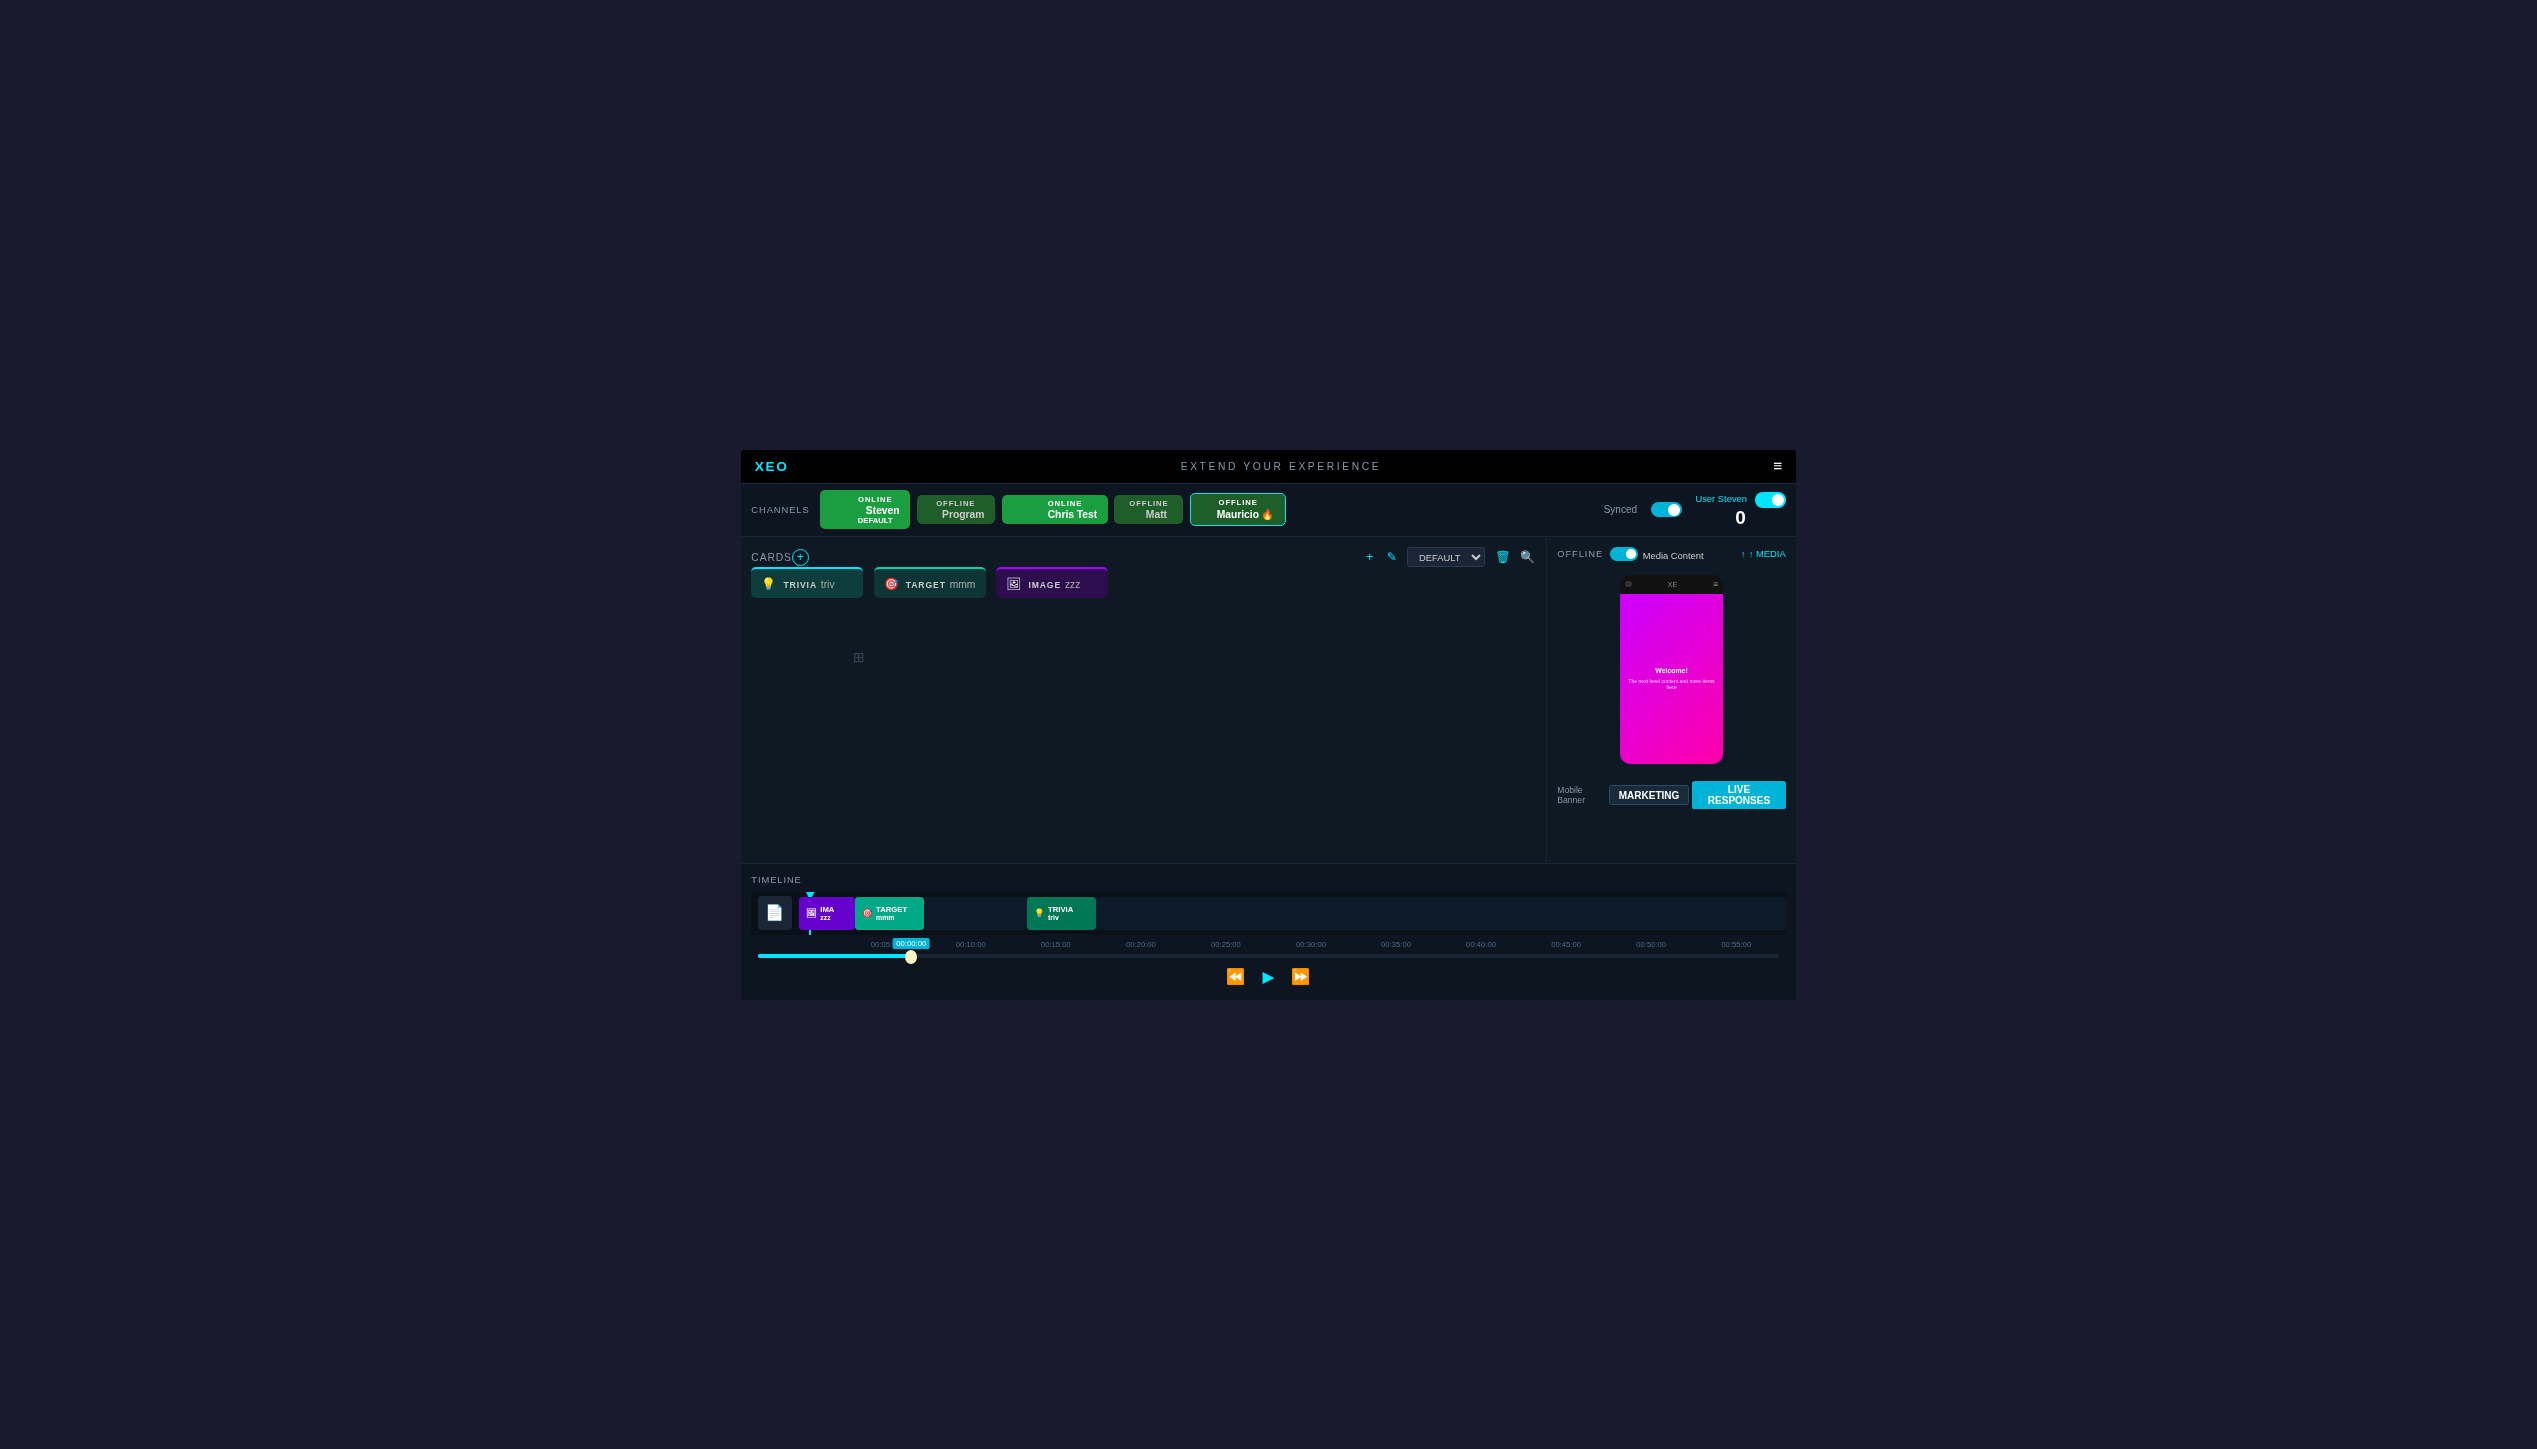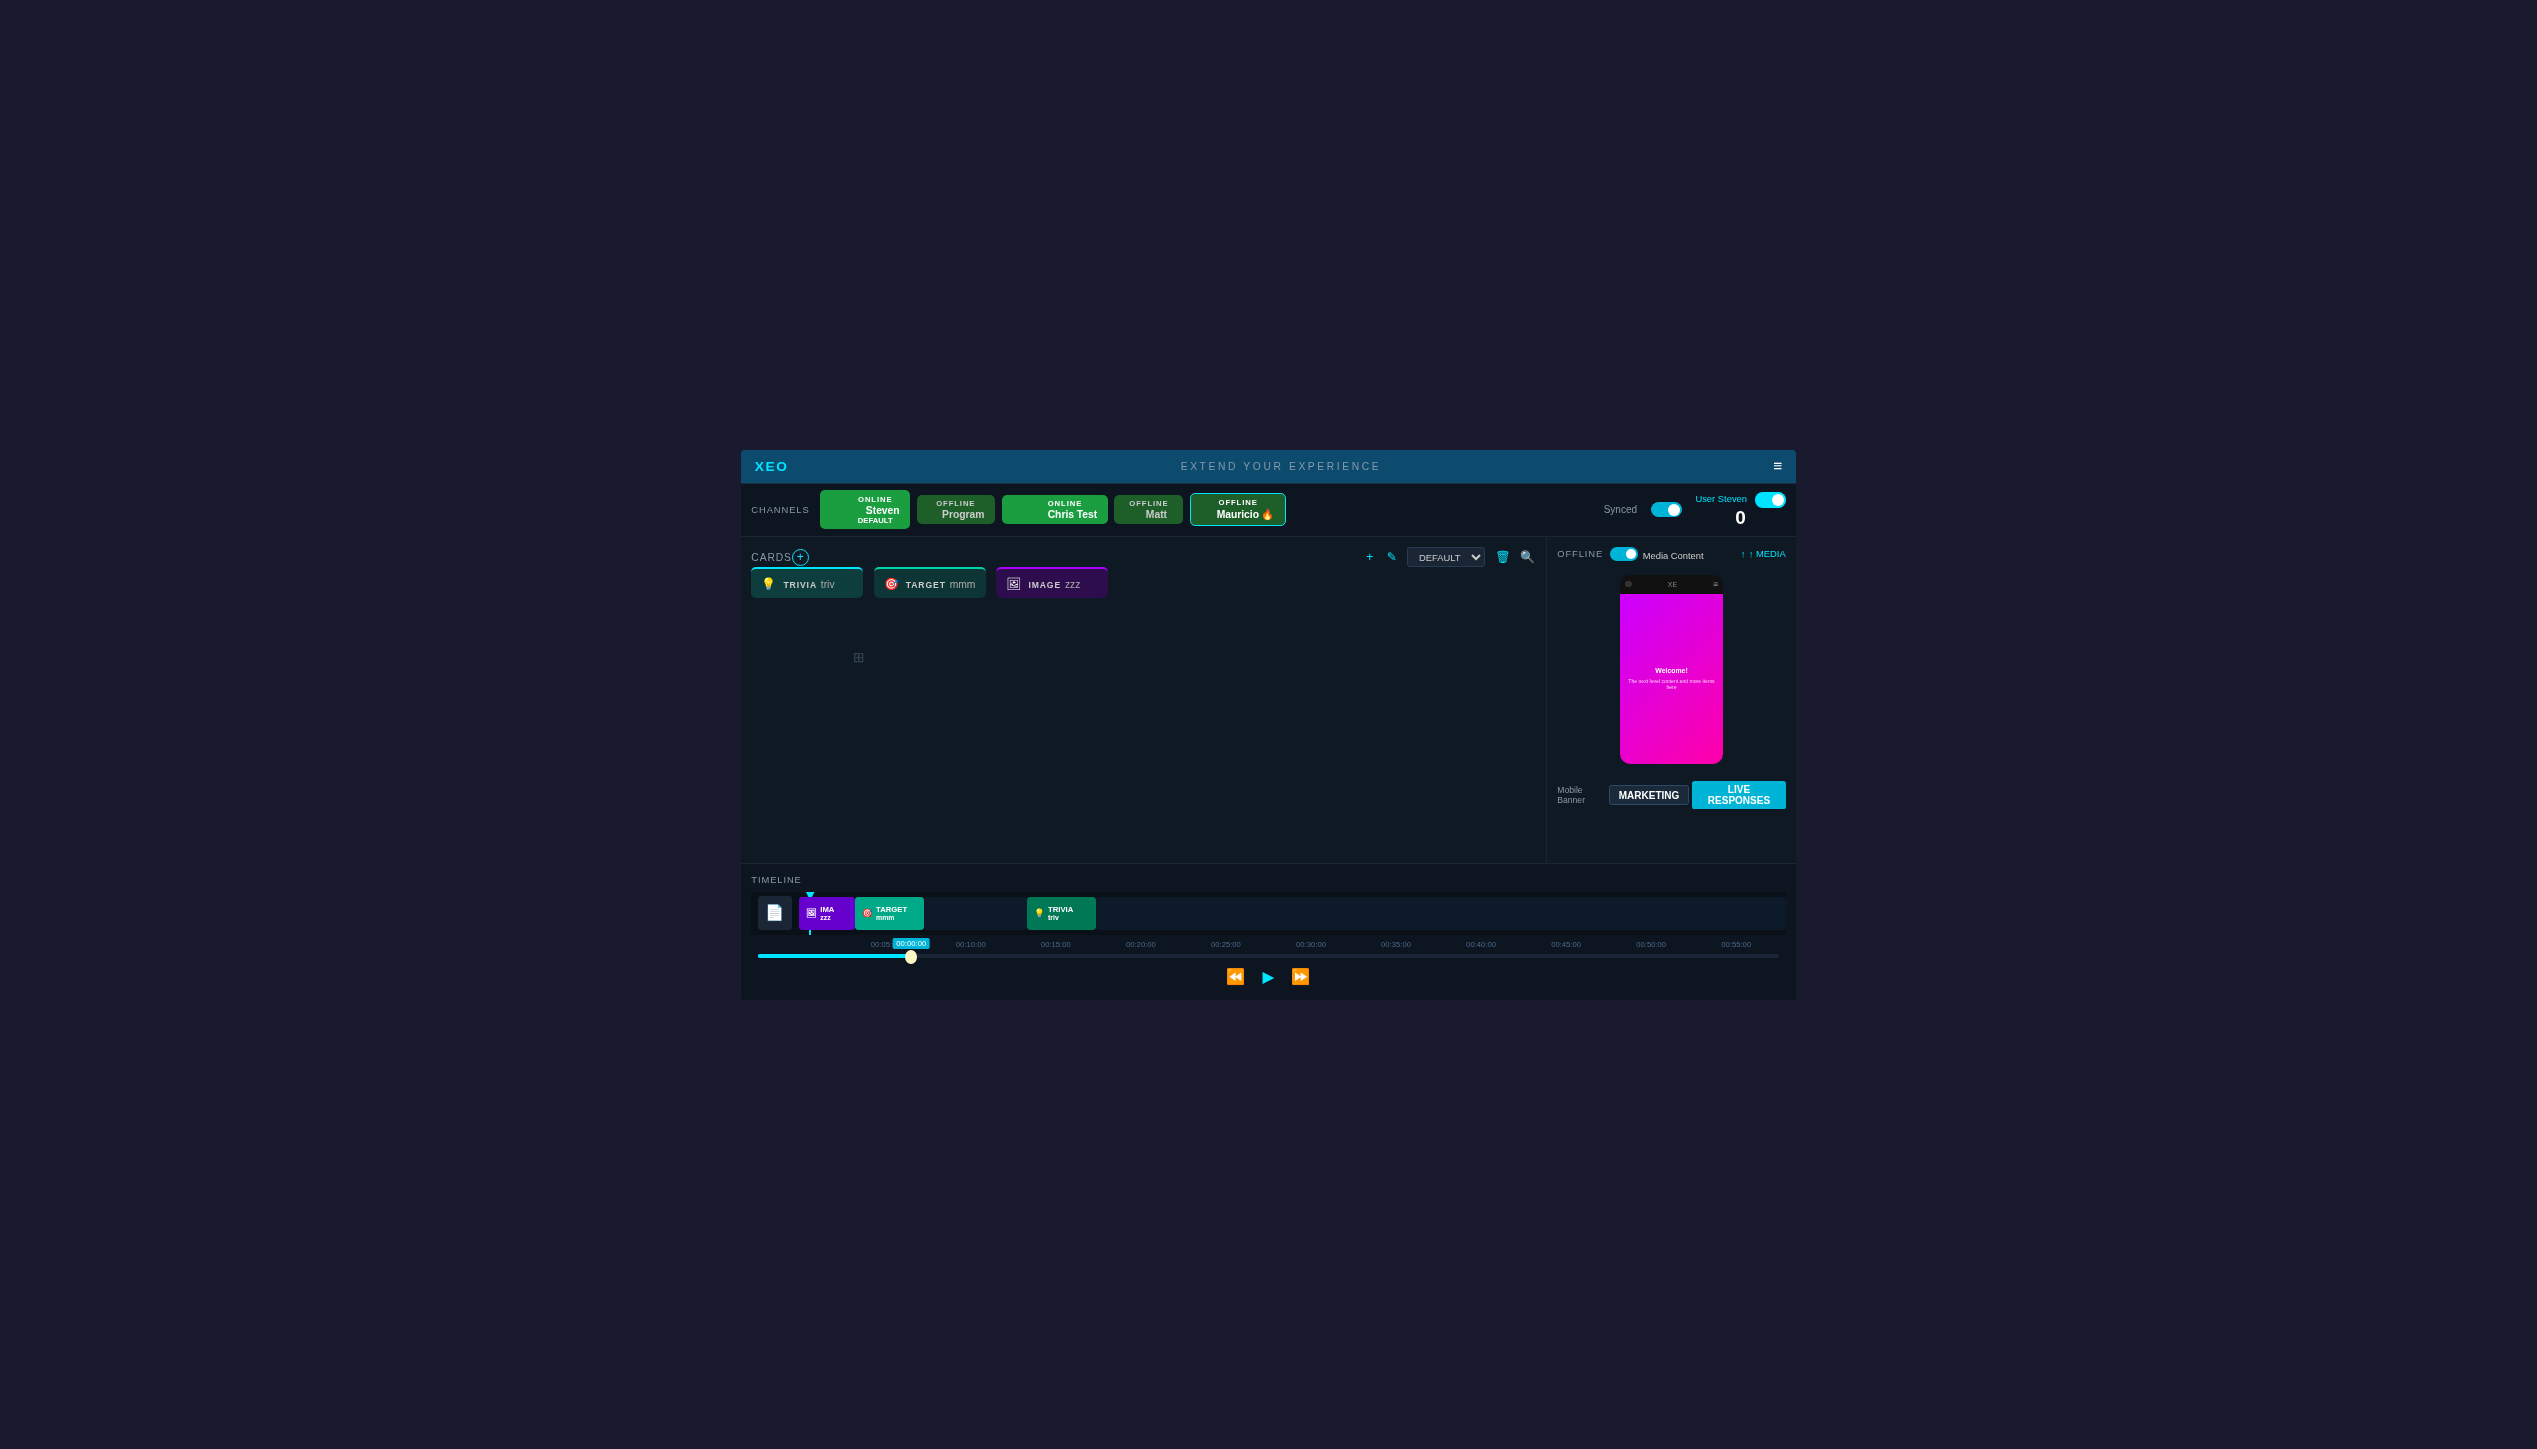--- a/index.html
+++ b/index.html
@@ -14,21 +14,21 @@
     }
     .app-window {
       width: 1055px;
       background: #0d1117;
       border-radius: 3.4px;
       overflow: hidden;
       position: relative;
     }
     
     .top-bar {
-      background: #0c4a6e;
+      background: #000000;
       display: flex;
       align-items: center;
       justify-content: space-between;
       padding: 6.9px 13.7px;
       border-bottom: 0.9px solid #1e2d3d;
       height: 34px;
     }
     .logo {
       color: #00e5ff;
       font-weight: bold;

